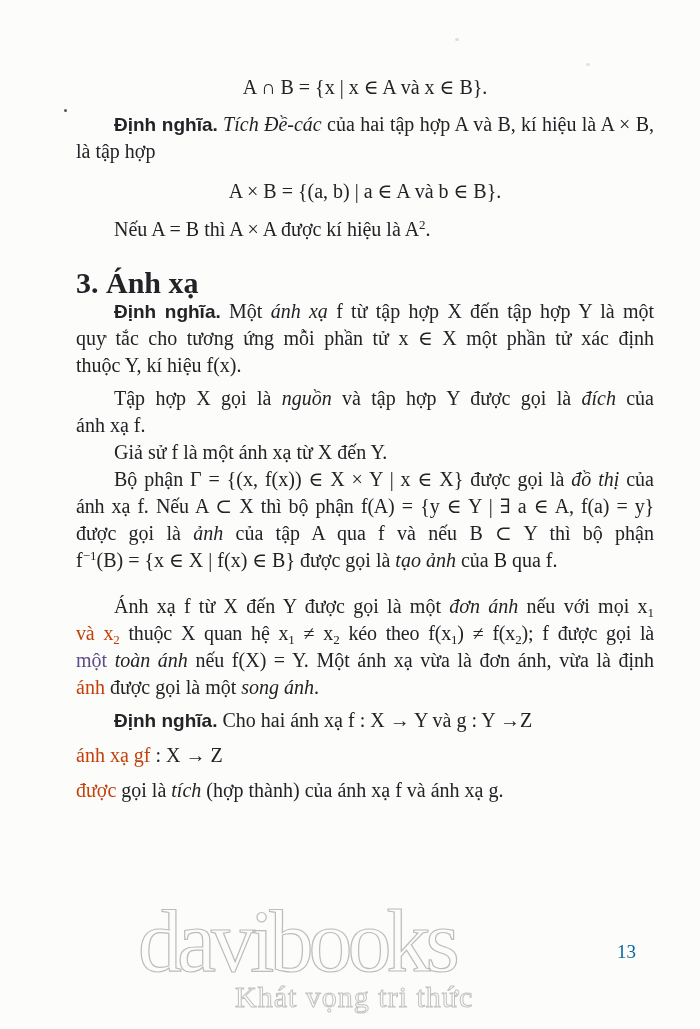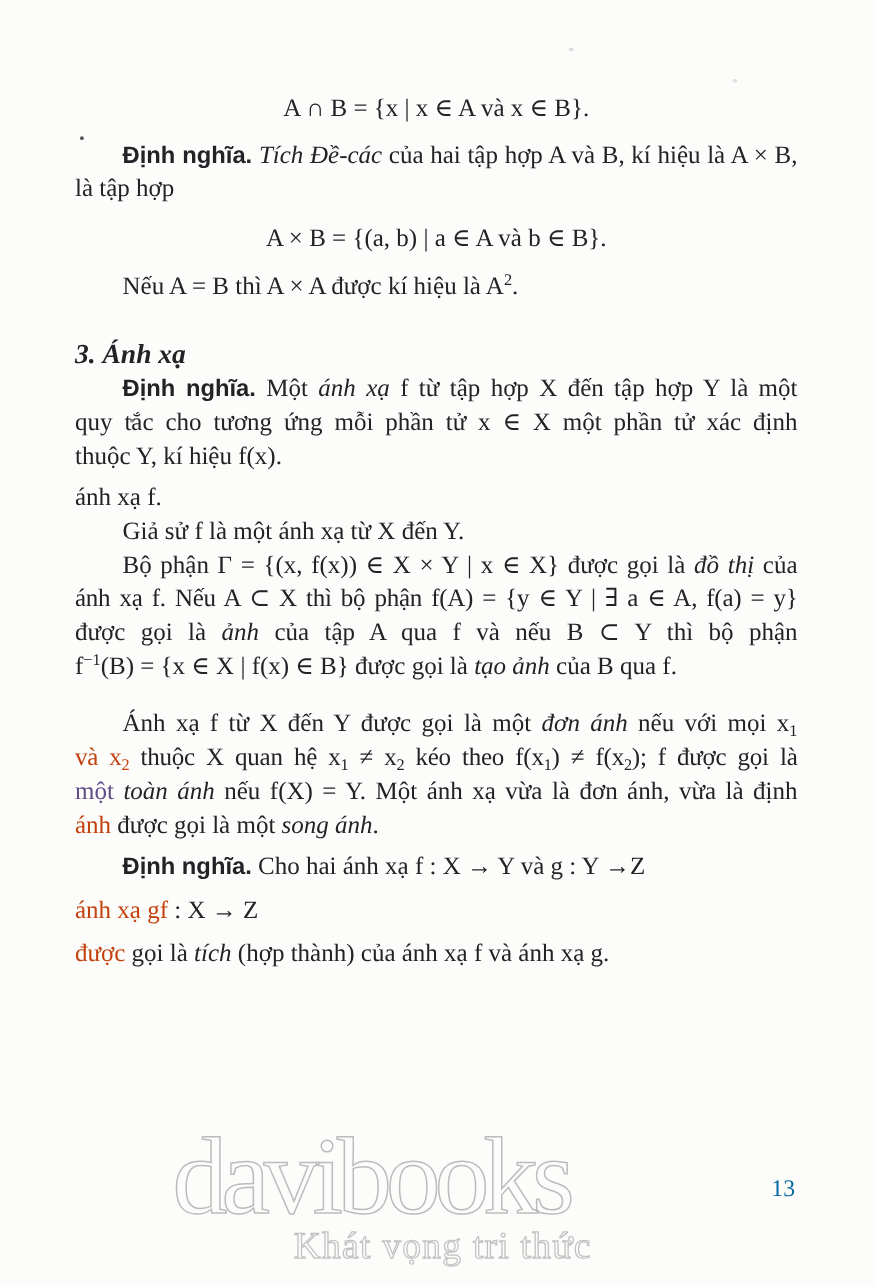--- a/index.html
+++ b/index.html
@@ -5,35 +5,35 @@
   html,body{margin:0;padding:0;}
   .page{
     position:relative;
     width:700px;height:1029px;
     background:#fcfcfa;
     overflow:hidden;
     font-family:"Liberation Serif","DejaVu Serif",serif;
     font-size:20px;line-height:27px;
     color:#222227;
   }
-  .content{position:absolute;left:60px;top:74px;width:578px;}
+  .content{position:absolute;left:76px;top:74px;width:578px;}
   .line{
     text-align:justify;text-align-last:justify;
     min-height:27px;
   }
   .line.last{text-align-last:left;}
   .line.center{text-align:center;text-align-last:center;}
   .indent{text-indent:38px;}
   .tight{word-spacing:-1.5px;letter-spacing:-0.2px;}
   .b{font-family:"Liberation Sans","DejaVu Sans",sans-serif;font-weight:700;font-size:19px;}
   .i{font-style:italic;}
   .tint1{color:#c2410c;}
   .tint2{color:#5e4b88;}
   .heading{
-    font-weight:700;font-style:italic;font-size:22px;line-height:30px;
+    font-weight:700;font-size:30px;line-height:30px;
     text-align:left;text-align-last:left;margin-top:25px;
   }
   sup{font-size:13px;line-height:0;vertical-align:7px;}
   sub{font-size:13px;line-height:0;vertical-align:-4px;}
   .mt10{margin-top:10px;}.mt13{margin-top:13px;}.mt11{margin-top:11px;}
   .mt3{margin-top:0;}.mt6{margin-top:6px;}.mt8{margin-top:8px;}.mt19{margin-top:19px;}
   .comp-line{padding-left:99px;}
   .wm-brand{
     position:absolute;left:138px;top:898px;
     font-size:88px;line-height:1;letter-spacing:-5px;
@@ -98,20 +98,23 @@
       </div>
       <div class="line">
         <span>quy tắc cho tương ứng mỗi phần tử x ∈ X một phần tử xác định</span>
       </div>
       <div class="line last">
         <span>thuộc Y, kí hiệu f(x).</span>
       </div>
     </div>
 
     <div class="mt6">
+      <div class="line indent">
+        <span>Tập hợp X gọi là </span><span class="i">nguồn</span><span> và tập hợp Y được gọi là </span><span class="i">đích</span><span> của</span>
+      </div>
       <div class="line last">
         <span>ánh xạ f.</span>
       </div>
     </div>
 
     <div class="line last indent mt3">
       <span>Giả sử f là một ánh xạ từ X đến Y.</span>
     </div>
 
     <div class="mt3">

